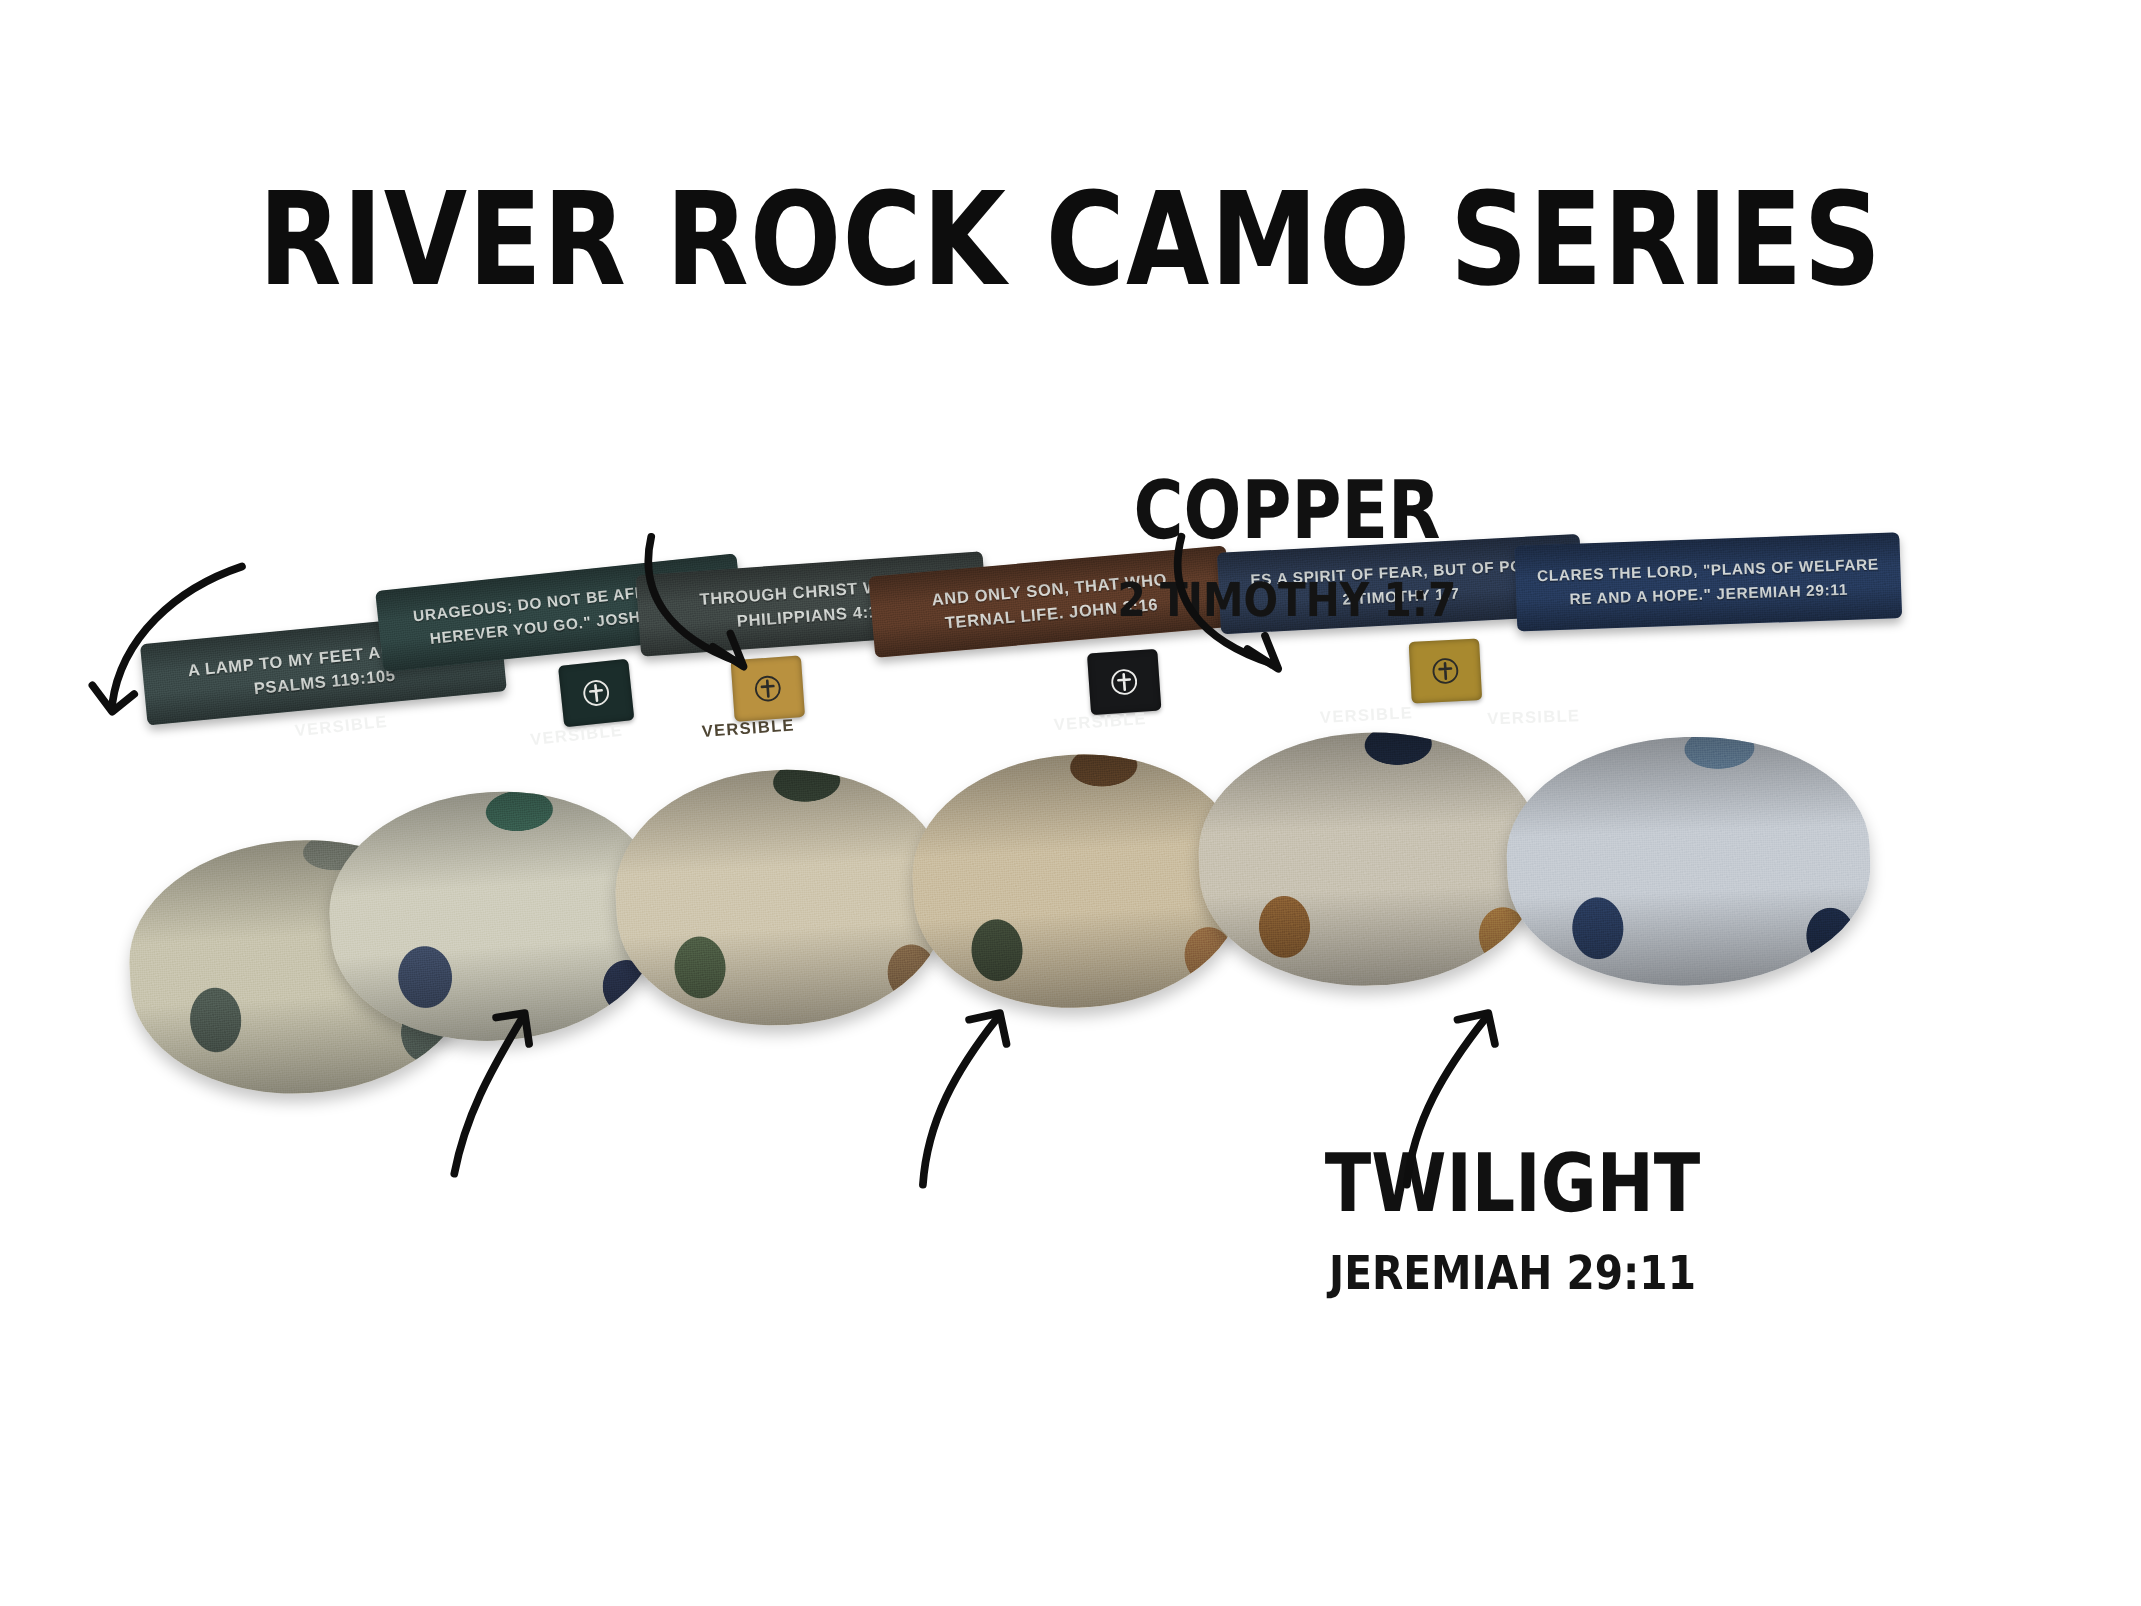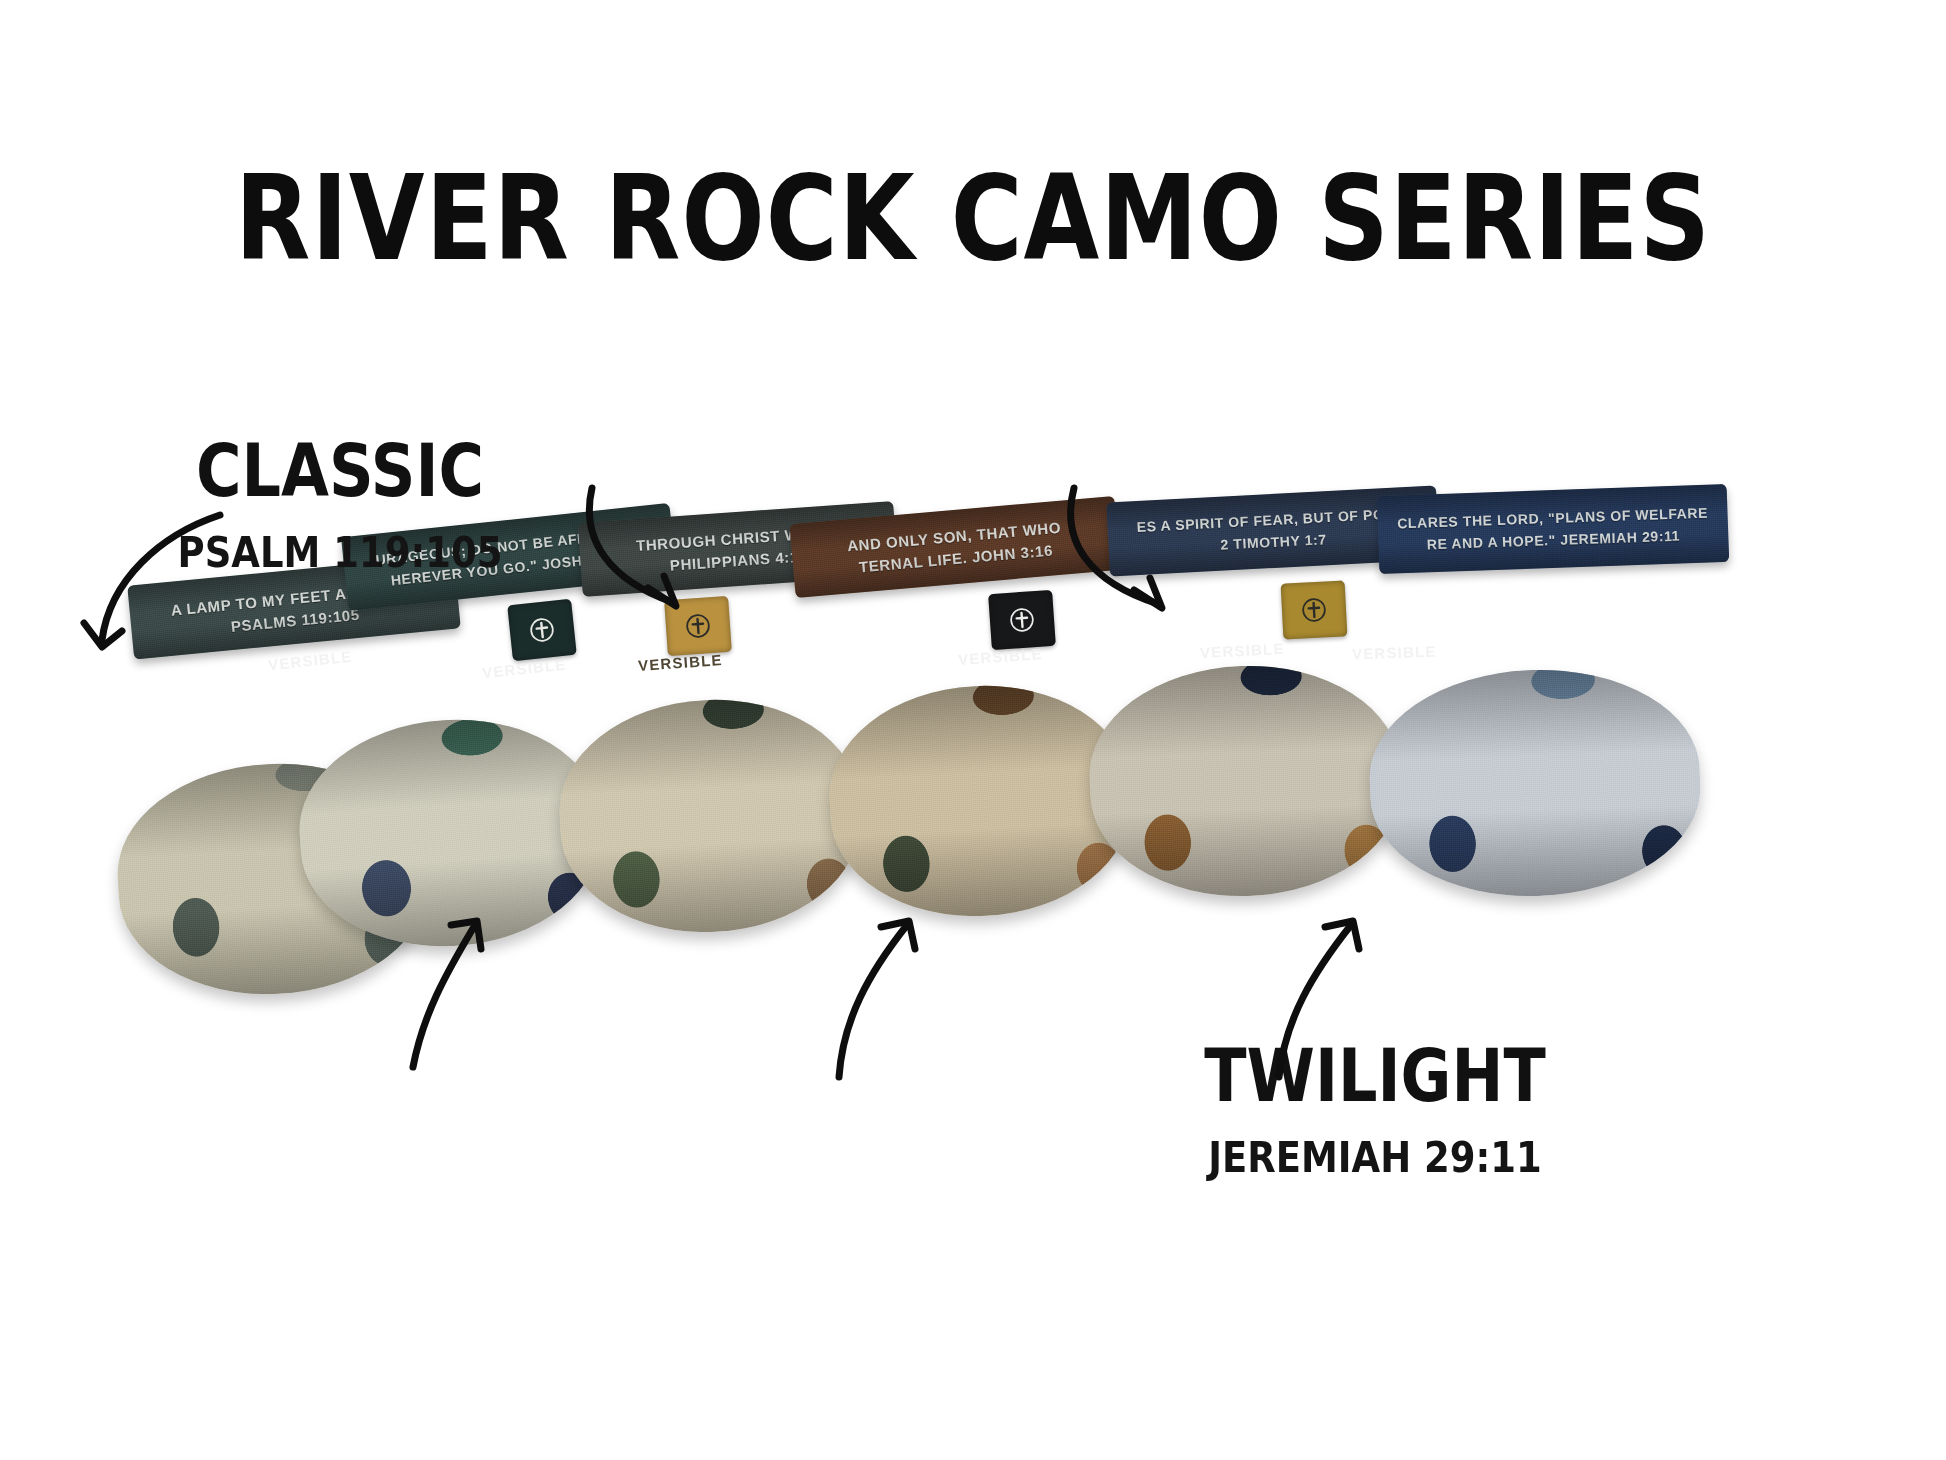--- a/index.html
+++ b/index.html
@@ -333,26 +333,26 @@
       <div class="strap-top" style="left:8px; top:-140px; width:350px; height:78px; transform:rotate(-2deg); background:#263a5c;">
         <div class="weave"></div>
         <div class="engrave" style="top:20px; font-size:14px;">CLARES THE LORD, "PLANS OF WELFARE</div>
         <div class="engrave" style="top:42px; font-size:14px;">RE AND A HOPE." JEREMIAH 29:11</div>
         <div class="shade-top"></div>
       </div>
       <div class="brandtext" style="left:-18px; top:14px; transform:rotate(-2deg);">VERSIBLE</div>
     </div>
   </div>
 
-  <div class="label-block" style="left:120px; top:435px; width:440px;">
-    <div class="label-name">CLASSIC</div>
-    <div class="label-verse">PSALM 119:105</div>
-  </div>
-
-
+
+
+  <div class="label-block" style="left:955px; top:428px; width:430px;">
+    <div class="label-name">COPPER</div>
+    <div class="label-verse">2 TIMOTHY 1:7</div>
+  </div>
 
 
 
   <div class="label-block" style="left:1140px; top:1040px; width:470px;">
     <div class="label-name">TWILIGHT</div>
     <div class="label-verse">JEREMIAH 29:11</div>
   </div>
 
   <svg class="arrow" style="left:60px; top:505px;" width="200" height="185" viewBox="0 0 200 185">
     <path d="M160 10 C 100 30, 50 75, 42 135" fill="none" stroke="#0e0e0e" stroke-width="7" stroke-linecap="round"></path>

